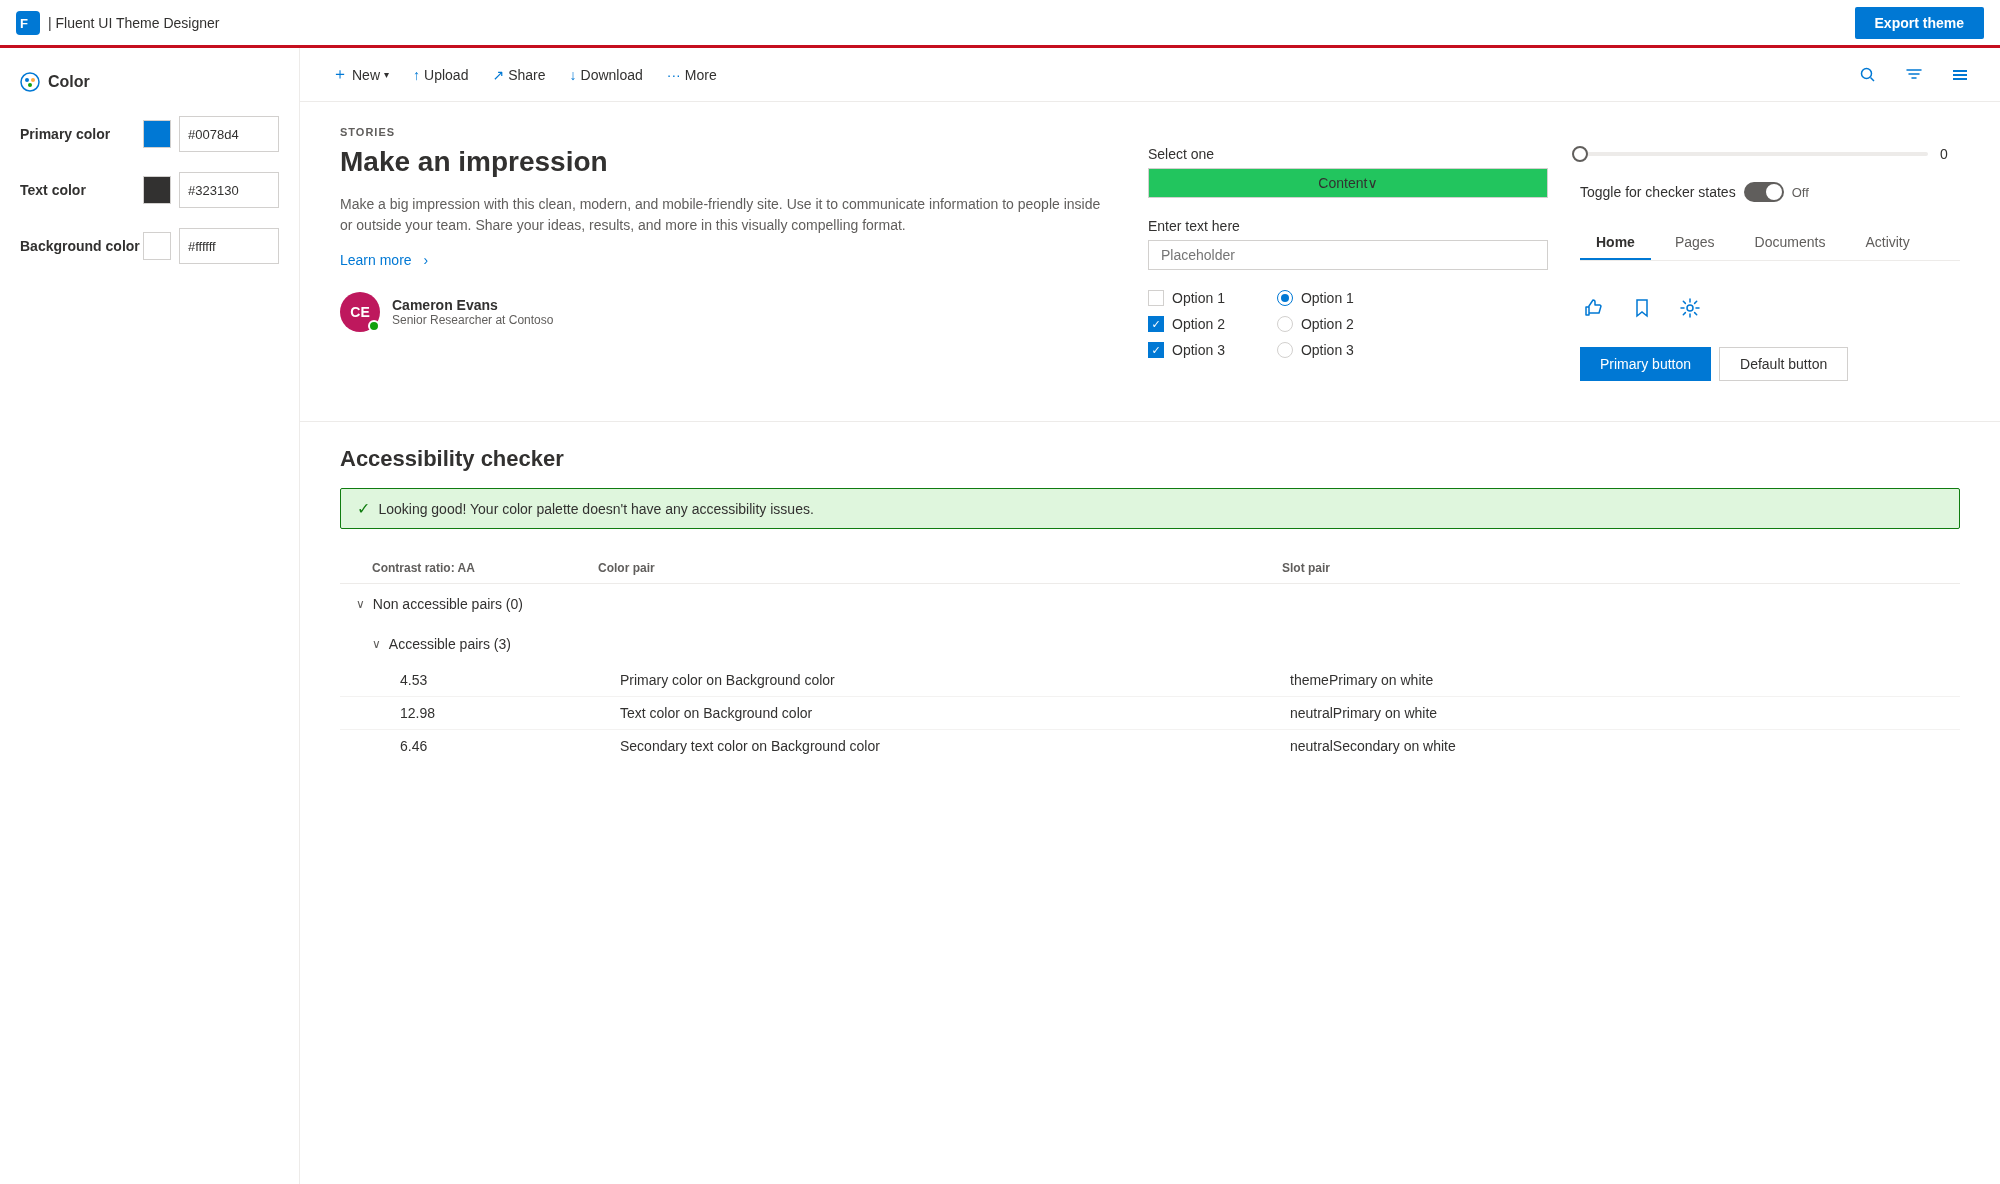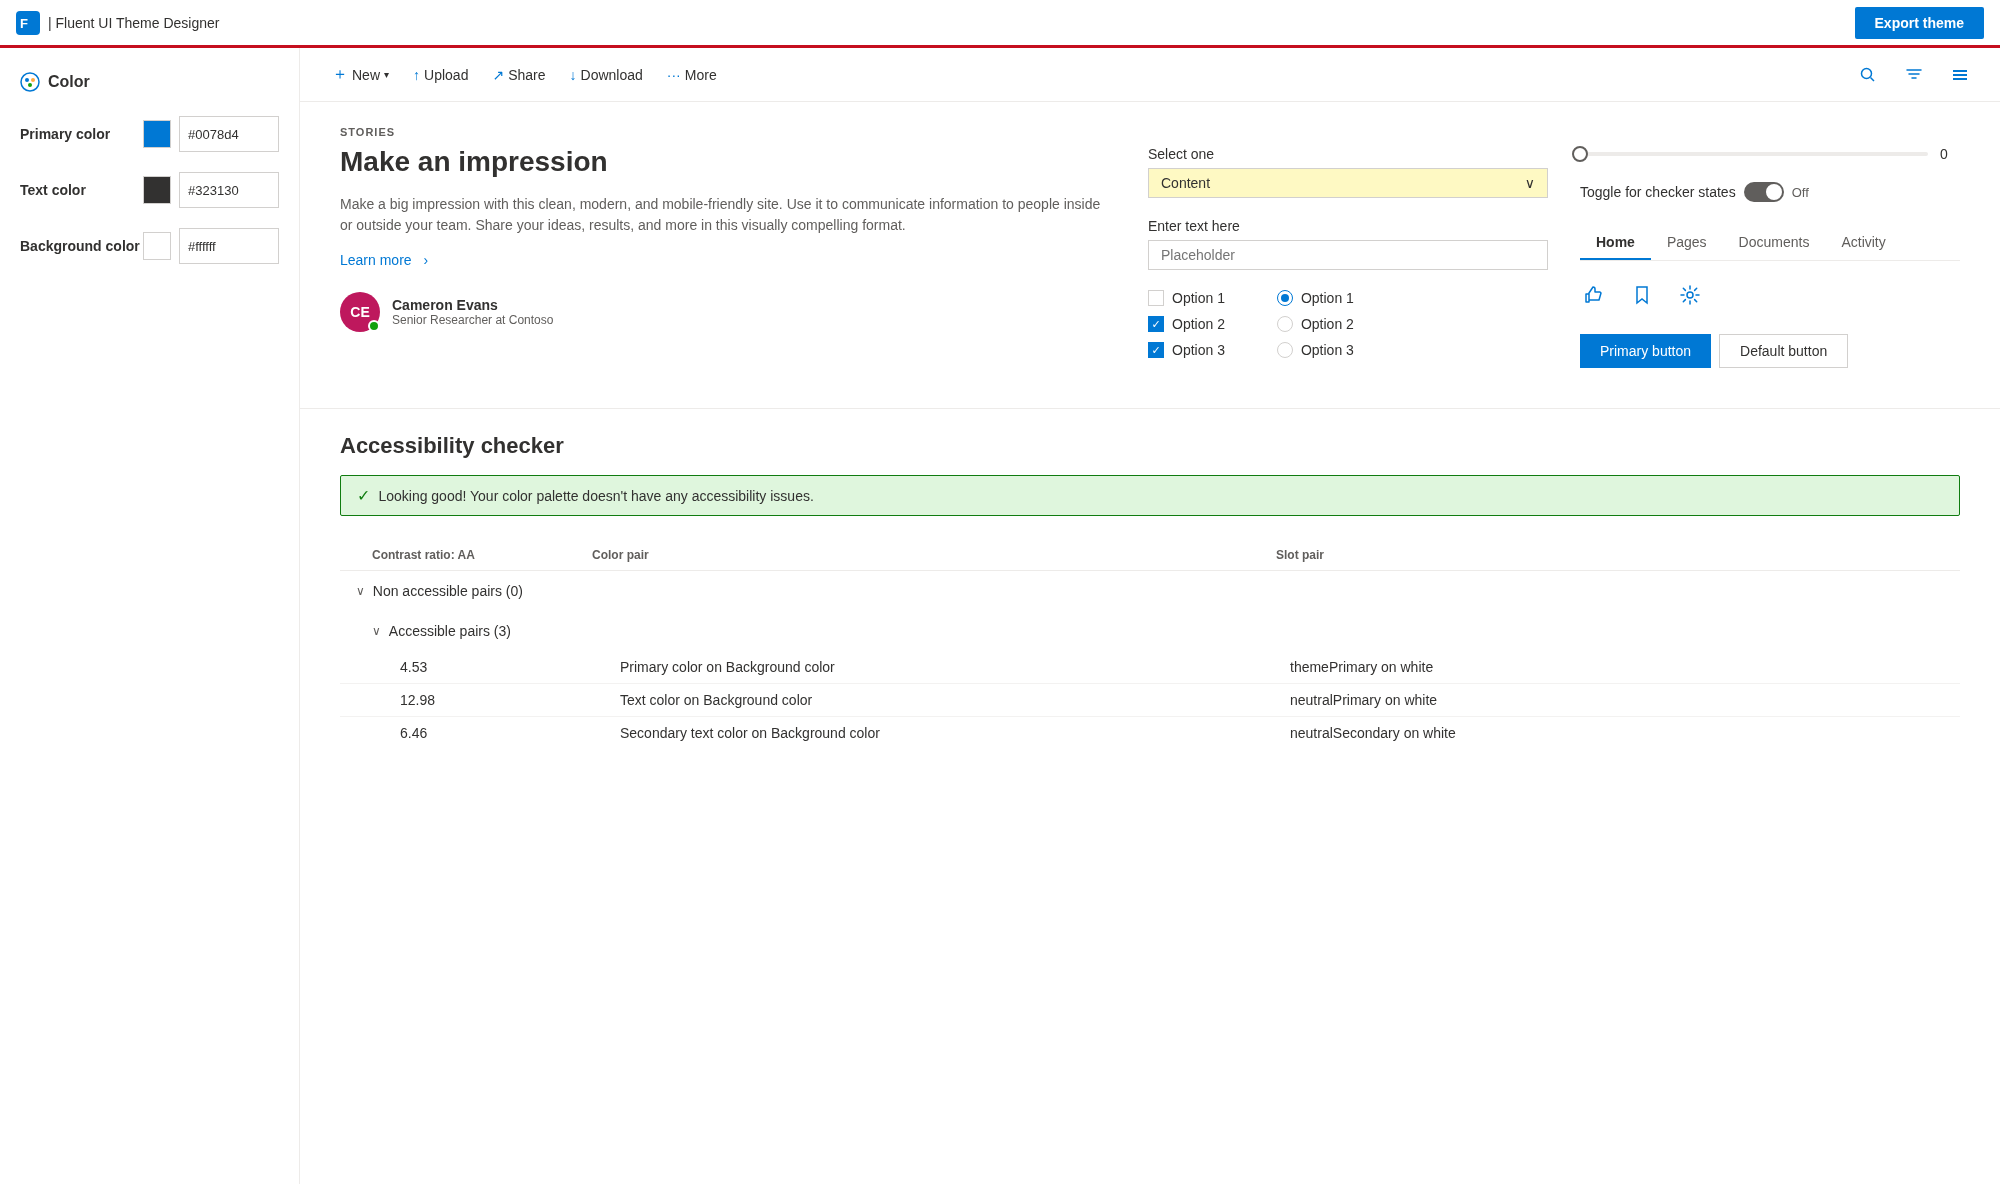--- a/index.html
+++ b/index.html
@@ -189,23 +189,23 @@
     .controls-col { }
     .control-group { margin-bottom: 20px; }
     .control-label { font-size: 14px; color: #323130; margin-bottom: 6px; font-weight: 400; }
     .select-control {
       width: 100%;
       border: 1px solid #d2d0ce;
       padding: 6px 12px;
       font-size: 14px;
       display: flex;
       align-items: center;
-      justify-content: space-between;
-      cursor: pointer;
-      background: #fef9c3;
+      justify-content: center;
+      cursor: pointer;
+      background: #22c55e;
     }
     .text-input {
       width: 100%;
       border: 1px solid #d2d0ce;
       padding: 6px 12px;
       font-size: 14px;
       color: #a19f9d;
     }
     .checkbox-group { display: flex; flex-direction: column; gap: 10px; }
     .radio-group { display: flex; flex-direction: column; gap: 10px; margin-left: 20px; }
@@ -280,23 +280,23 @@
       width: 16px; height: 16px;
       background: #fff;
       border-radius: 50%;
       top: 2px; right: 2px;
     }
     .toggle-off { font-size: 13px; color: #605e5c; }
 
     
     .nav-tabs {
       display: flex;
-      gap: 0;
+      gap: 8px;
       border-bottom: 1px solid #edebe9;
-      margin-bottom: 20px;
+      margin-bottom: 33px;
     }
     .nav-tab {
       padding: 8px 16px;
       font-size: 14px;
       cursor: pointer;
       color: #605e5c;
       border-bottom: 2px solid transparent;
     }
     .nav-tab.active {
       color: #323130;
@@ -370,20 +370,21 @@
     .success-icon { color: #107c10; font-size: 16px; }
 
     .table-header {
       display: grid;
       grid-template-columns: 220px 1fr 1fr;
       padding: 8px 0 8px 32px;
       font-size: 12px;
       font-weight: 600;
       color: #605e5c;
       border-bottom: 1px solid #edebe9;
+      gap: 6px;
     }
     .section-row {
       display: flex;
       align-items: center;
       gap: 8px;
       padding: 12px 0 12px 16px;
       font-size: 14px;
       font-weight: 400;
       cursor: pointer;
     }

